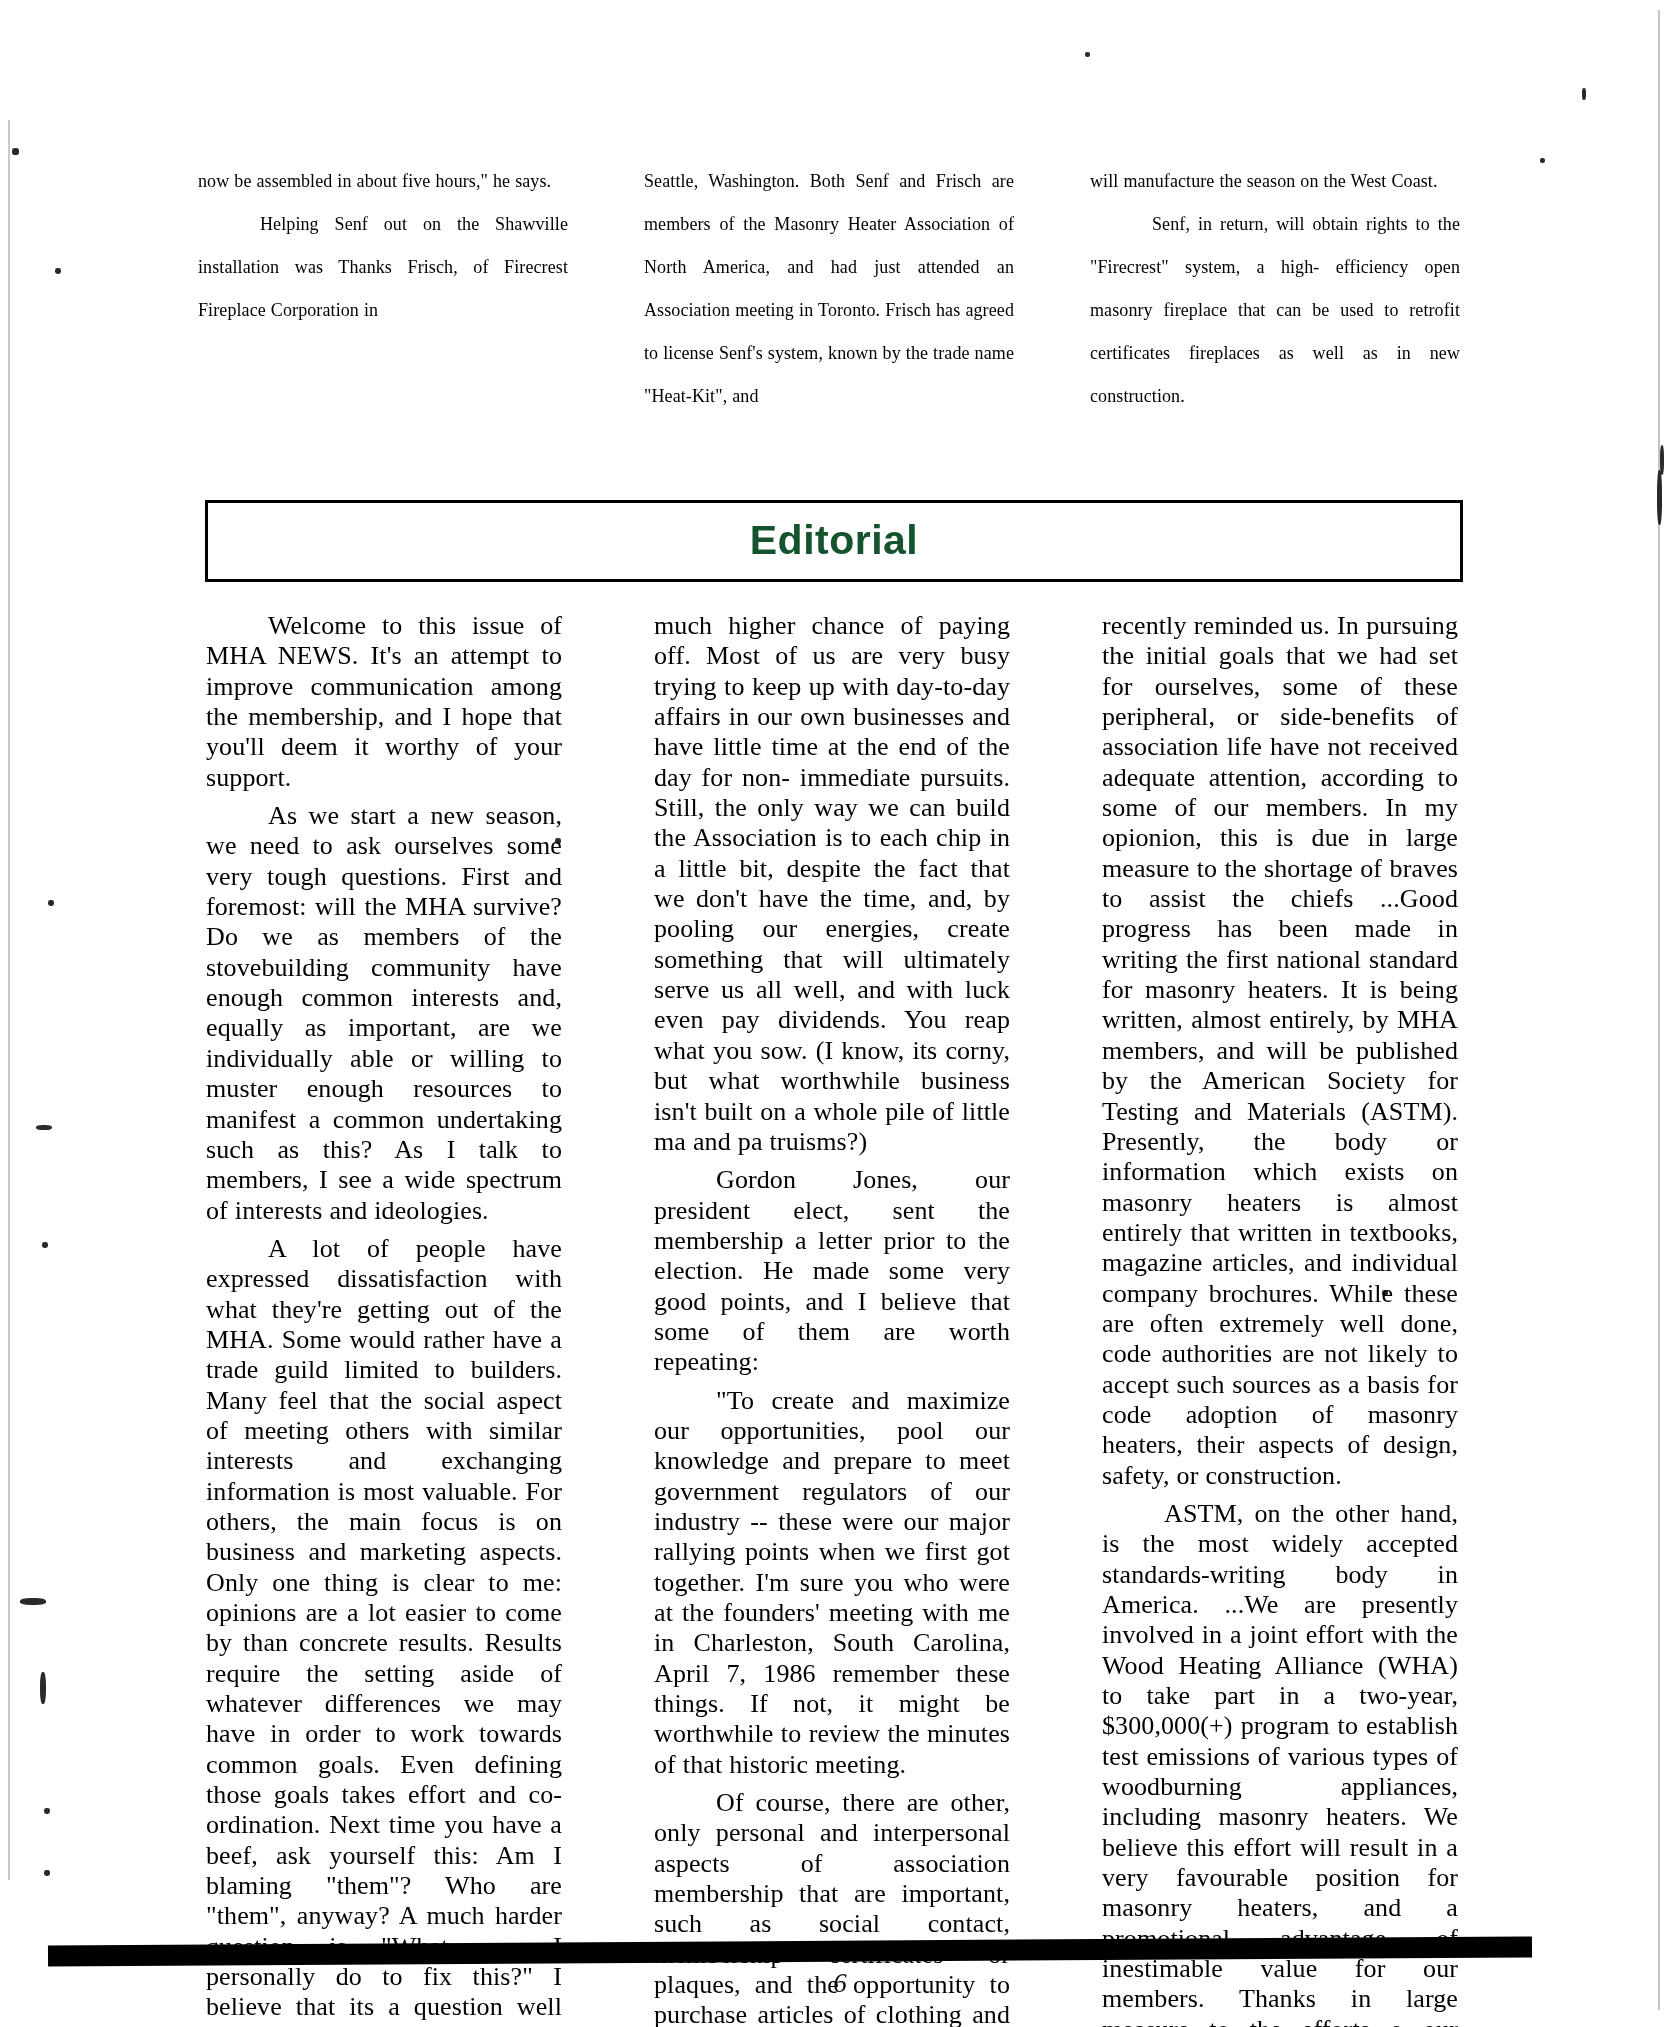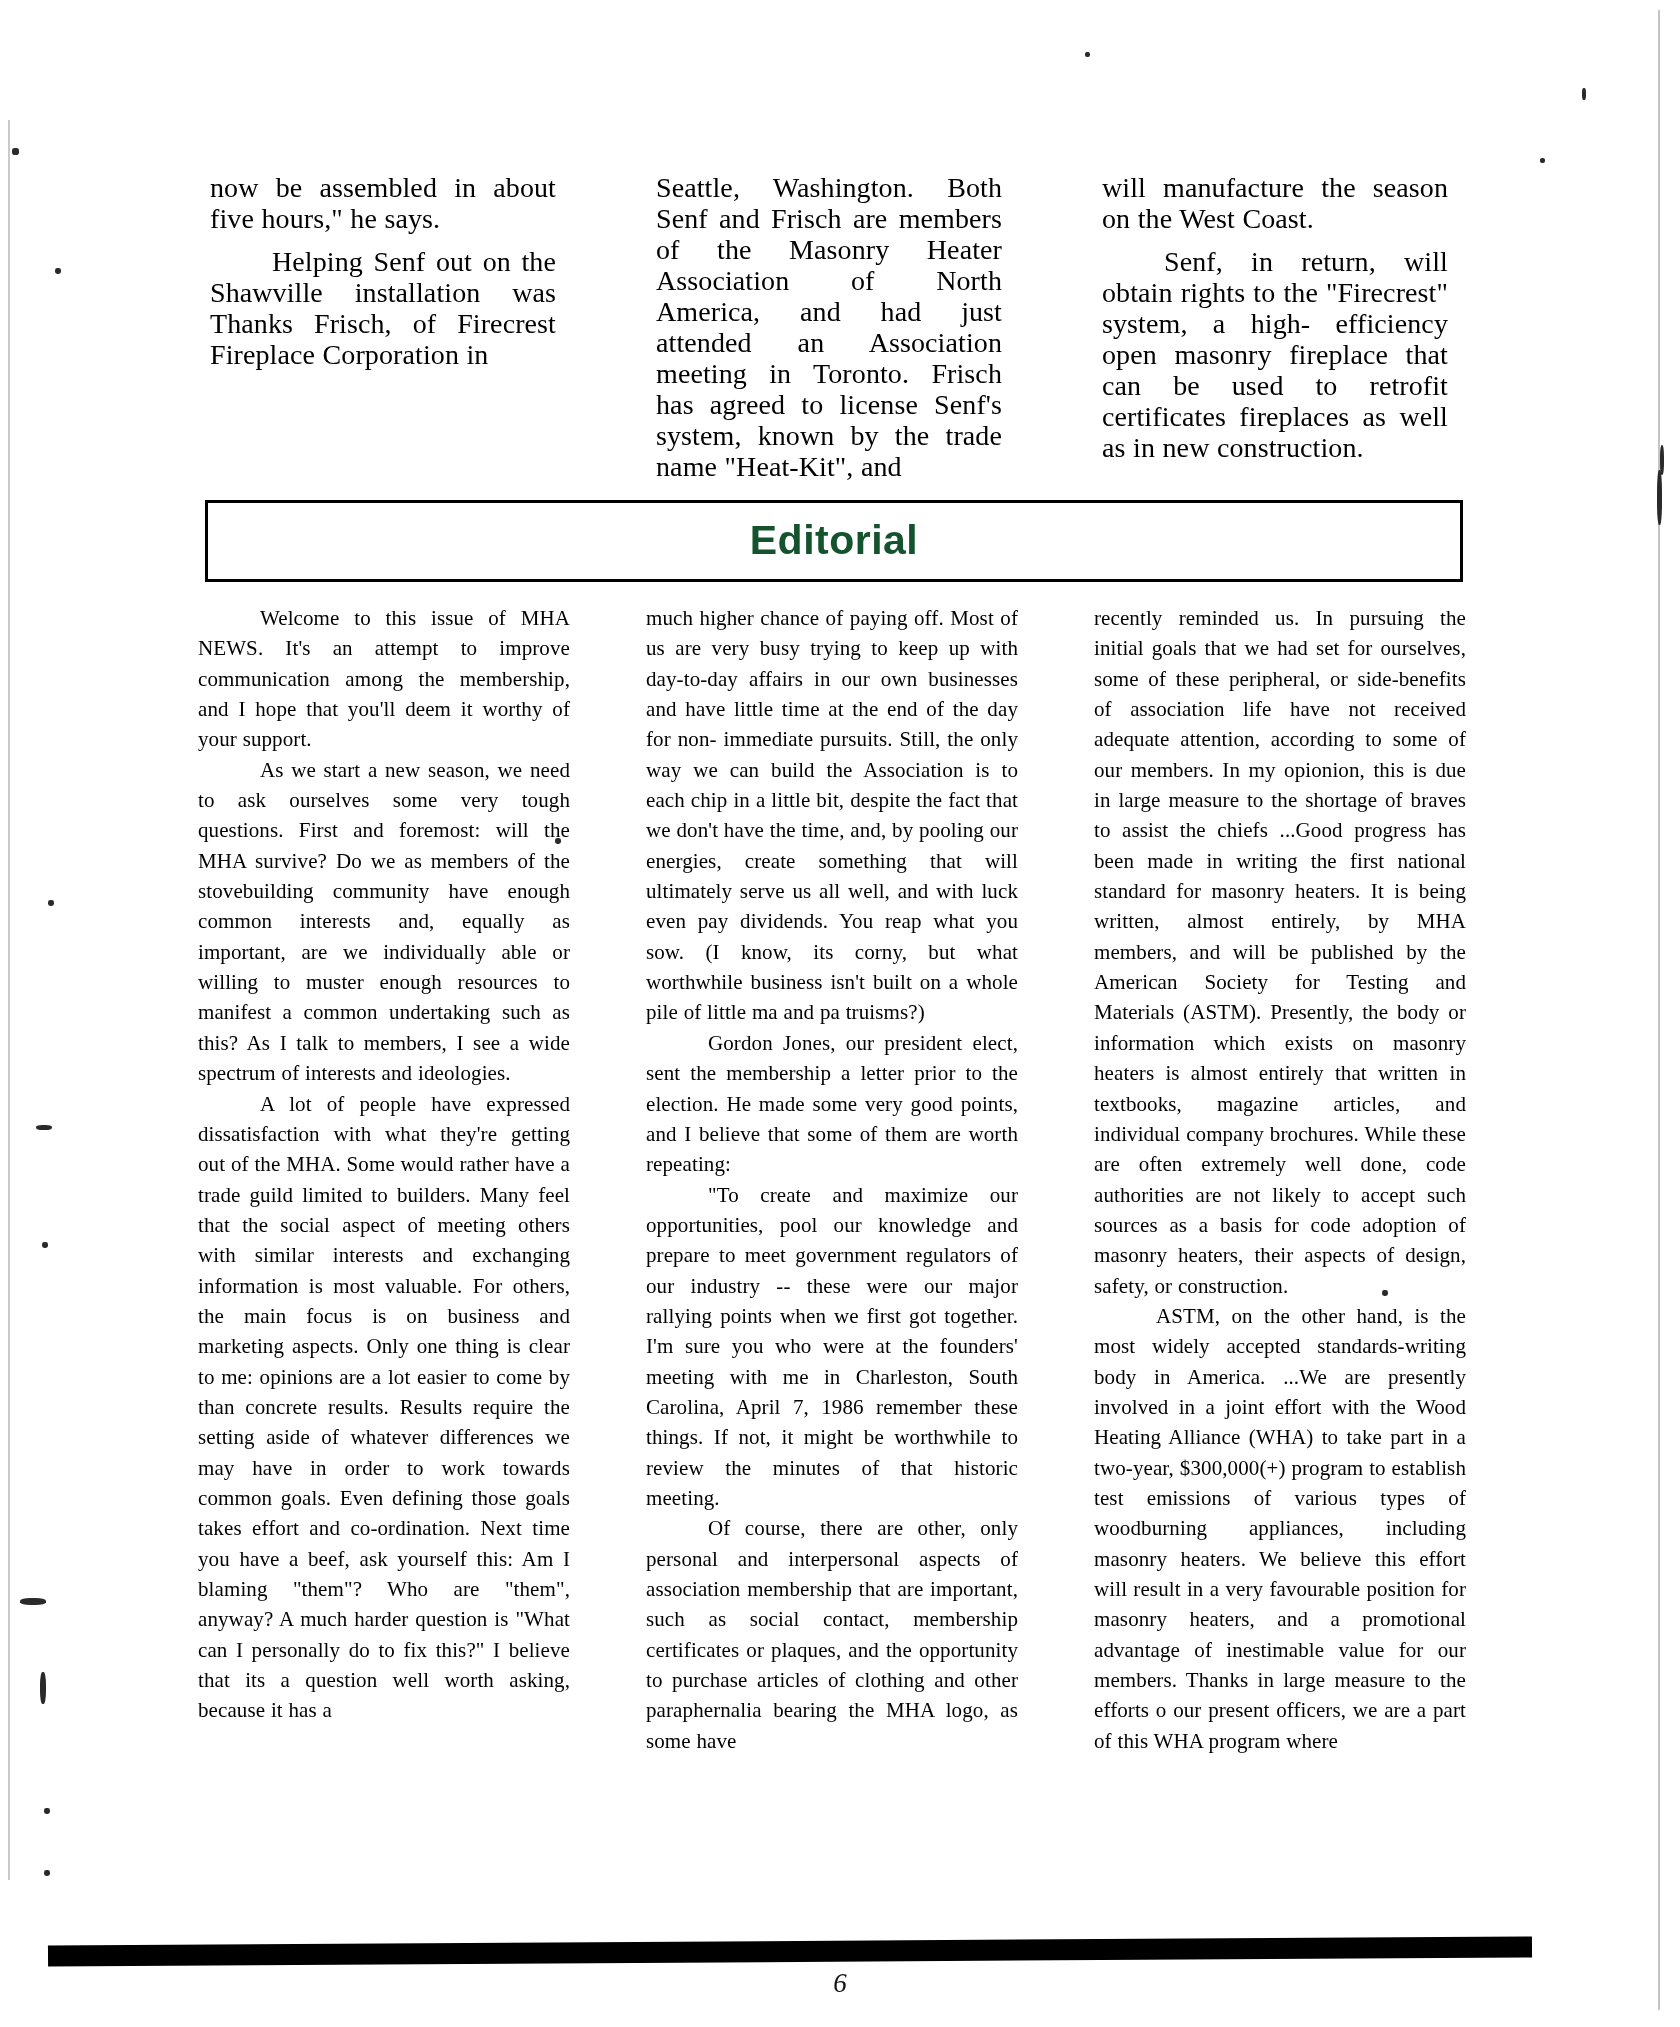--- a/index.html
+++ b/index.html
@@ -33,23 +33,23 @@
     display: flex;
     gap: 0;
   }
   .col {
     width: 370px;
     margin-right: 76px;
   }
   .col:last-child { margin-right: 0; }
 
   .col p {
-    margin: 12px;
-    font-size: 28px;
-    line-height: 31px;
+    margin: 0;
+    font-size: 18px;
+    line-height: 43px;
     text-align: justify;
     text-justify: inter-word;
     letter-spacing: 0.1px;
     word-spacing: 0.4px;
   }
   .col p.indent { text-indent: 62px; }
 
   
   .editorial-box {
     position: absolute;
@@ -81,22 +81,22 @@
     top: 603px;
     width: 1270px;
     display: flex;
   }
   .ecol {
     width: 372px;
     margin-right: 76px;
   }
   .ecol:last-child { margin-right: 0; }
   .ecol p {
-    margin: 0;
-    font-size: 21px;
+    margin: 8px;
+    font-size: 26px;
     line-height: 30.35px;
     text-align: justify;
     text-justify: inter-word;
     letter-spacing: 0.1px;
     word-spacing: 0.4px;
   }
   .ecol p.indent { text-indent: 62px; }
 
   
   .footer-bar {

